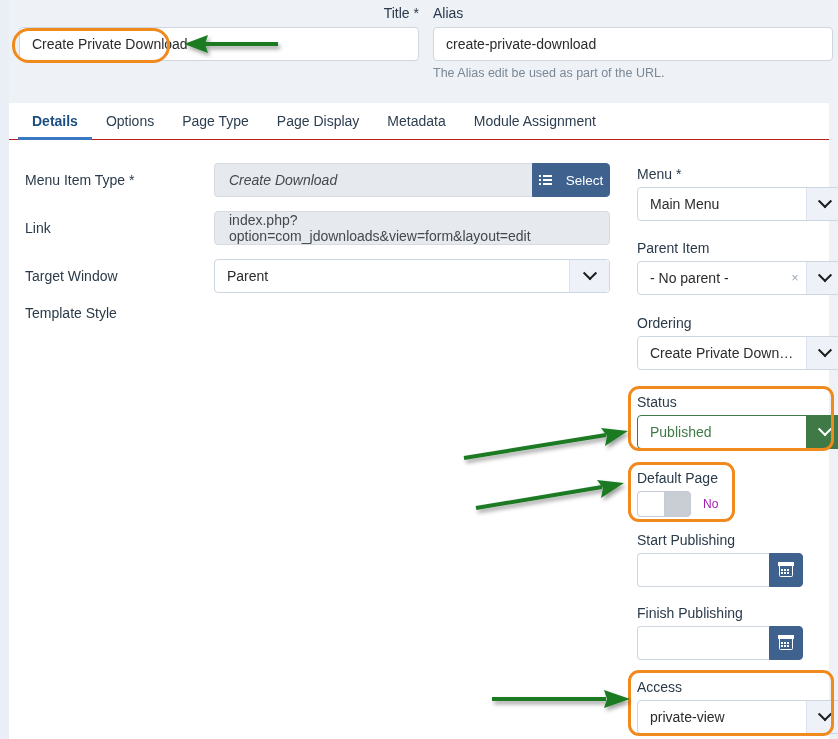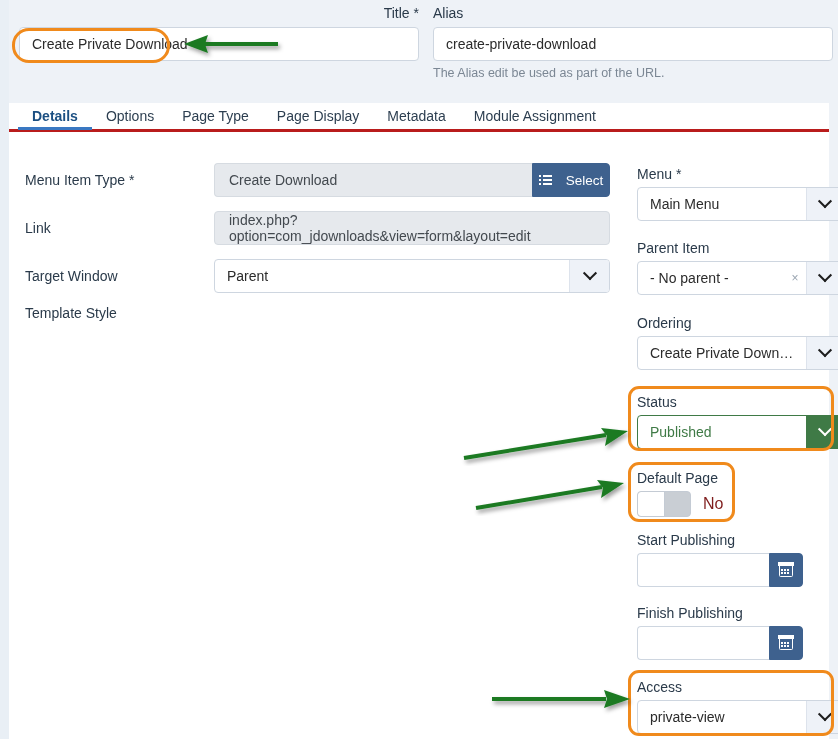--- a/index.html
+++ b/index.html
@@ -61,23 +61,23 @@
     pointer-events: none;
     background: transparent;
   }
   .hl-title { left: 12px; top: 28px; width: 158px; height: 35px; border-radius: 17px; }
   .hl-status { left: 628px; top: 386px; width: 206px; height: 65px; border-radius: 11px; }
   .hl-default { left: 628px; top: 462px; width: 107px; height: 60px; border-radius: 11px; }
   .hl-access { left: 628px; top: 670px; width: 206px; height: 66px; border-radius: 11px; }
 
   
   .tabbar {
-    position: absolute; left: 9px; top: 103px; width: 820px; height: 29px;
-    background: #ffffff;
-    border-bottom: 3px solid #b91c1c;
+    position: absolute; left: 9px; top: 103px; width: 820px; height: 37px;
+    background: #ffffff;
+    border-bottom: 1px solid #b91c1c;
     display: flex; align-items: stretch;
     padding-left: 9px;
   }
   .tab {
     display: flex; align-items: center;
     padding: 0 14px;
     font-size: 14px;
     color: #2c3e50;
     cursor: pointer;
     position: relative;
@@ -110,21 +110,21 @@
     background: #e6e9ed;
     border: 1px solid #d6dbe1;
     border-radius: 4px;
     display: flex; align-items: center;
     padding: 0 14px;
     color: #43494f;
     font-size: 14px;
   }
   .itype-wrap { display: flex; width: 396px; }
   .itype-wrap .ro-input {
-    flex: 1; border-radius: 4px 0 0 4px; border-right: none;
+    flex: 1; border-radius: 4px 0 0 4px; border-right: none; font-style: italic;
   }
   .select-btn {
     width: 78px; height: 34px;
     background: #3e618e;
     border: 1px solid #3e618e;
     border-radius: 0 4px 4px 0;
     color: #ffffff;
     font-size: 13.5px;
     display: flex; align-items: center; justify-content: center;
     gap: 14px;
@@ -206,21 +206,21 @@
     cursor: pointer;
     overflow: hidden;
   }
   .toggle .knob {
     position: absolute; left: 0; top: 0;
     width: 27px; height: 100%;
     background: #ffffff;
     border-right: 1px solid #c4cbd4;
     border-radius: 3px 0 0 3px;
   }
-  .toggle-lbl { font-size: 16px; color: #7f1d1d; }
+  .toggle-lbl { font-size: 12px; color: #a21caf; }
 
   
   .date-wrap { display: flex; width: 166px; }
   .date-in {
     flex: 1; height: 34px;
     background: #ffffff;
     border: 1px solid #ced6e0;
     border-right: none;
     border-radius: 4px 0 0 4px;
   }

